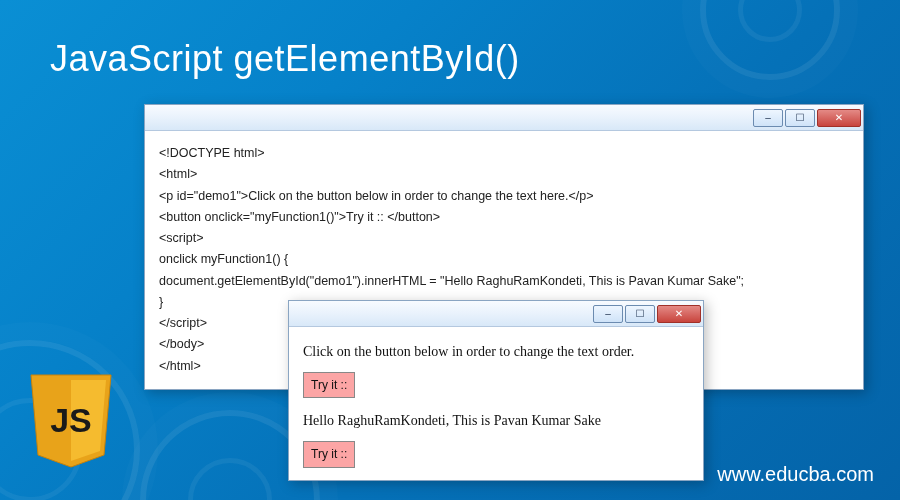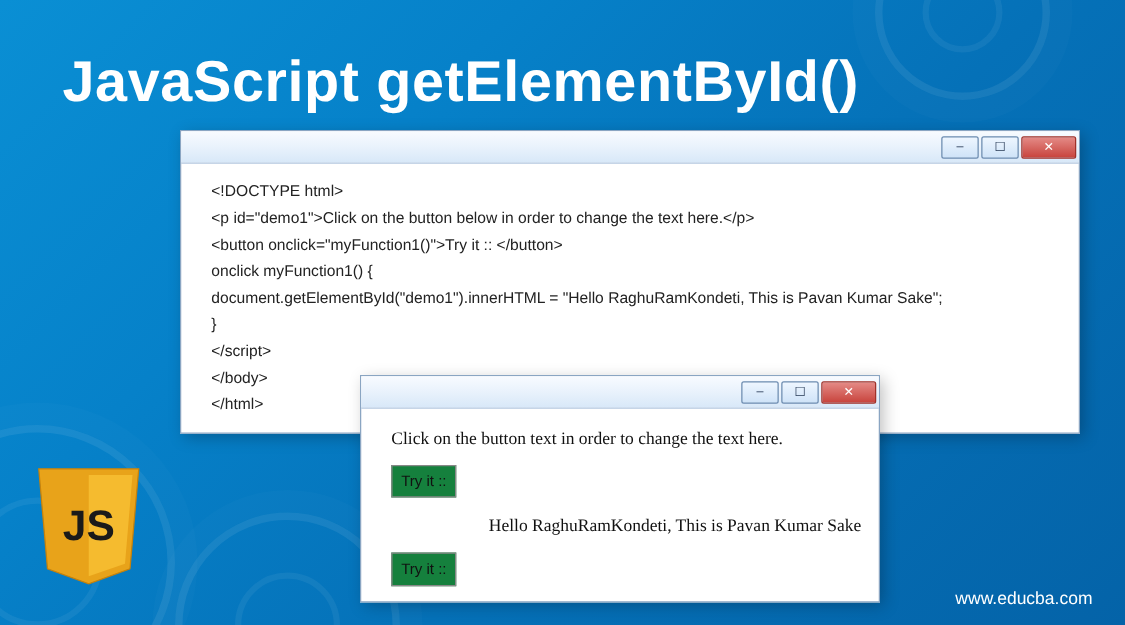--- a/index.html
+++ b/index.html
@@ -17,21 +17,21 @@
   .gear::before {
     content: ""; position: absolute; inset: 25%; border-radius: 50%;
     border: 5px solid rgba(255,255,255,0.06);
   }
   .gear1 { width: 220px; height: 220px; left: -80px; bottom: -60px; }
   .gear2 { width: 180px; height: 180px; left: 140px; bottom: -90px; }
   .gear3 { width: 140px; height: 140px; right: 60px; top: -60px; }
 
   .title {
     position: absolute; left: 50px; top: 38px;
-    color: #fff; font-size: 46px; font-weight: 700;
+    color: #fff; font-size: 36px; font-weight: 400;
     letter-spacing: 0.5px;
   }
 
   .win {
     position: absolute; background: #fff;
     border: 1px solid #8aa5c2;
     box-shadow: 3px 3px 12px rgba(0,0,0,0.25);
   }
   .titlebar {
     height: 26px;
@@ -43,82 +43,84 @@
   .tbtn {
     width: 30px; height: 18px; border: 1px solid #6b8bb0;
     border-radius: 2px; display: flex; align-items: center; justify-content: center;
     font-size: 10px; font-family: Arial; cursor: default;
     background: linear-gradient(to bottom, #eef6ff, #cfe3f8);
     color: #273a56;
   }
   .tbtn.close { background: linear-gradient(to bottom, #e48a86, #c8443d); color: #fff; border-color: #a03028; width: 44px; }
   .content {
     padding: 12px 14px; font-size: 12.5px; color: #222;
-    line-height: 1.7; font-family: "Segoe UI", Arial, sans-serif; margin-left: 10px;
+    line-height: 1.7; font-family: "Segoe UI", Arial, sans-serif;
   }
 
   .win1 { left: 144px; top: 104px; width: 720px; }
   .codeline { white-space: pre; }
 
   .win2 { left: 288px; top: 300px; width: 416px; }
   .win2 .content { font-family: "Times New Roman", serif; font-size: 14px; line-height: 1.9; color:#111; }
   .btn {
     display: inline-block; padding: 1px 7px; font-size: 12px;
-    background: #15803d; border: 1px solid #888; font-family: Arial;
+    background: #fca5a5; border: 1px solid #888; font-family: Arial;
     cursor: default;
   }
 
   .jslogo {
     position: absolute; left: 26px; bottom: 30px; width: 90px; height: 100px;
   }
   .shield { position:absolute; inset:0; }
 
   .siteurl {
     position: absolute; right: 26px; bottom: 14px;
-    color: #fff; font-size: 14px;
+    color: #fff; font-size: 20px;
   }
 </style>
 </head>
 <body>
 
 <div class="gear gear1"></div>
 <div class="gear gear2"></div>
 <div class="gear gear3"></div>
 
 <h1 class="title">JavaScript getElementById()</h1>
 
 <div class="win win1">
   <div class="titlebar">
     <div class="tbtn">–</div>
     <div class="tbtn">☐</div>
     <div class="tbtn close">✕</div>
   </div>
   <div class="content">
     <div class="codeline">&lt;!DOCTYPE html&gt;</div>
+    <div class="codeline">&lt;html&gt;</div>
     <div class="codeline">&lt;p id="demo1"&gt;Click on the button below in order to change the text here.&lt;/p&gt;</div>
     <div class="codeline">&lt;button onclick="myFunction1()"&gt;Try it :: &lt;/button&gt;</div>
+    <div class="codeline">&lt;script&gt;</div>
     <div class="codeline">onclick myFunction1() {</div>
     <div class="codeline">document.getElementById("demo1").innerHTML = "Hello RaghuRamKondeti, This is Pavan Kumar Sake";</div>
     <div class="codeline">}</div>
     <div class="codeline">&lt;/script&gt;</div>
     <div class="codeline">&lt;/body&gt;</div>
     <div class="codeline">&lt;/html&gt;</div>
   </div>
 </div>
 
 <div class="win win2">
   <div class="titlebar">
     <div class="tbtn">–</div>
     <div class="tbtn">☐</div>
     <div class="tbtn close">✕</div>
   </div>
   <div class="content">
-    <div>Click on the button text in order to change the text here.</div>
+    <div>Click on the button below in order to change the text order.</div>
     <div style="margin-top:6px;"><span class="btn">Try it ::</span></div>
-    <div style="margin-top:10px;text-align:right;">Hello RaghuRamKondeti, This is Pavan Kumar Sake</div>
+    <div style="margin-top:10px;">Hello RaghuRamKondeti, This is Pavan Kumar Sake</div>
     <div style="margin-top:6px;"><span class="btn">Try it ::</span></div>
   </div>
 </div>
 
 <div class="jslogo">
   <svg class="shield" viewBox="0 0 90 100">
     <path d="M5 5 L85 5 L78 85 L45 97 L12 85 Z" fill="#e8a31a" stroke="#c7820a" stroke-width="1"></path>
     <path d="M45 10 L80 10 L74 81 L45 91 Z" fill="#f5bb2f"></path>
     <text x="45" y="62" text-anchor="middle" font-family="Arial Black, Arial" font-weight="900" font-size="34" fill="#1a1a1a">JS</text>
   </svg>

